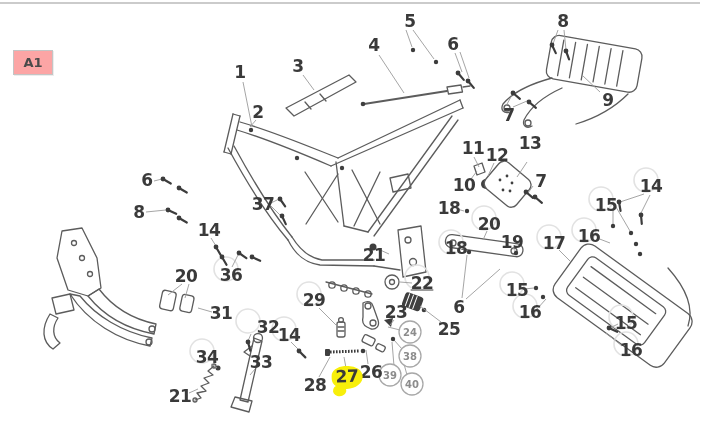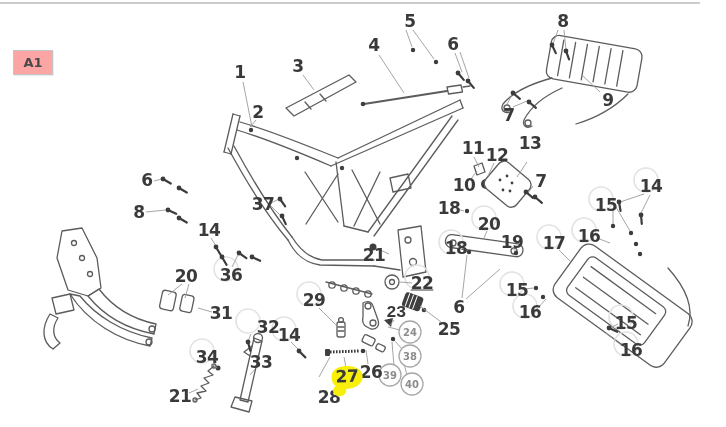--- a/index.html
+++ b/index.html
@@ -387,31 +387,31 @@
       <span class="callout" style="left: 589px; top: 236px;">16</span>
       <span class="callout" style="left: 147px; top: 180px;">6</span>
       <span class="callout" style="left: 139px; top: 212px;">8</span>
       <span class="callout" style="left: 263px; top: 204px;">37</span>
       <span class="callout" style="left: 209px; top: 230px;">14</span>
       <span class="callout" style="left: 186px; top: 276px;">20</span>
       <span class="callout" style="left: 231px; top: 275px;">36</span>
       <span class="callout" style="left: 221px; top: 313px;">31</span>
       <span class="callout" style="left: 374px; top: 255px;">21</span>
       <span class="callout" style="left: 422px; top: 283px; text-decoration: underline;">22</span>
-      <span class="callout" style="left: 396px; top: 312px; font-family: Liberation Mono, monospace;">23</span>
+      <span class="callout" style="left: 396px; top: 312px;">23</span>
       <span class="callout" style="left: 449px; top: 329px;">25</span>
       <span class="callout" style="left: 459px; top: 307px;">6</span>
       <span class="callout" style="left: 517px; top: 290px;">15</span>
       <span class="callout" style="left: 530px; top: 312px;">16</span>
       <span class="callout" style="left: 626px; top: 323px;">15</span>
       <span class="callout" style="left: 631px; top: 350px;">16</span>
       <span class="callout" style="left: 314px; top: 300px;">29</span>
       <span class="callout" style="left: 268px; top: 327px;">32</span>
       <span class="callout" style="left: 261px; top: 362px;">33</span>
       <span class="callout" style="left: 207px; top: 357px;">34</span>
       <span class="callout" style="left: 180px; top: 396px;">21</span>
       <span class="callout" style="left: 289px; top: 335px;">14</span>
-      <span class="callout" style="left: 329px; top: 385px; margin-top: 12px;">28</span>
+      <span class="callout" style="left: 315px; top: 385px;">28</span>
       <span class="callout" style="left: 371px; top: 372px;">26</span>
       <span class="callout hl" style="left: 347px; top: 378px;">27</span>
     </div>
 
 </div>
 
 </body></html>

